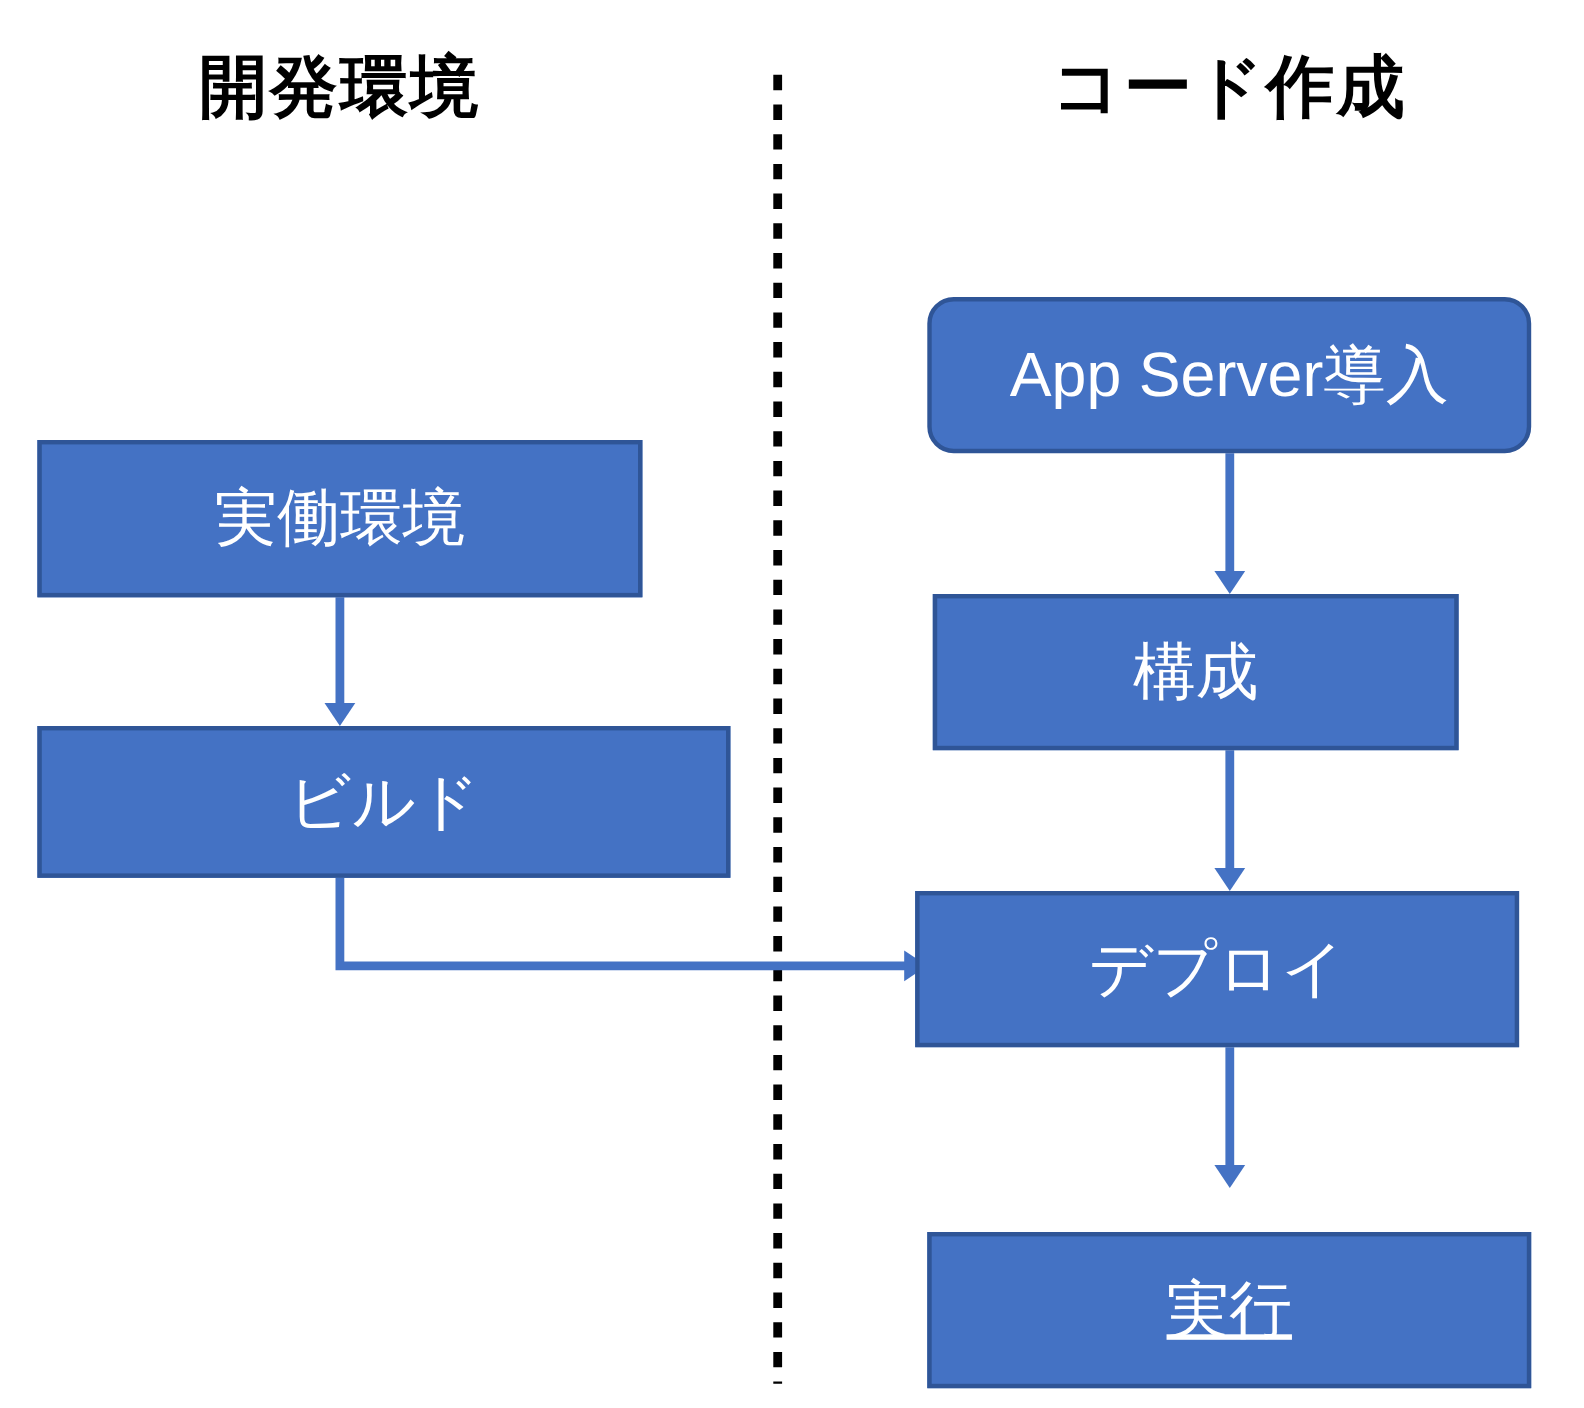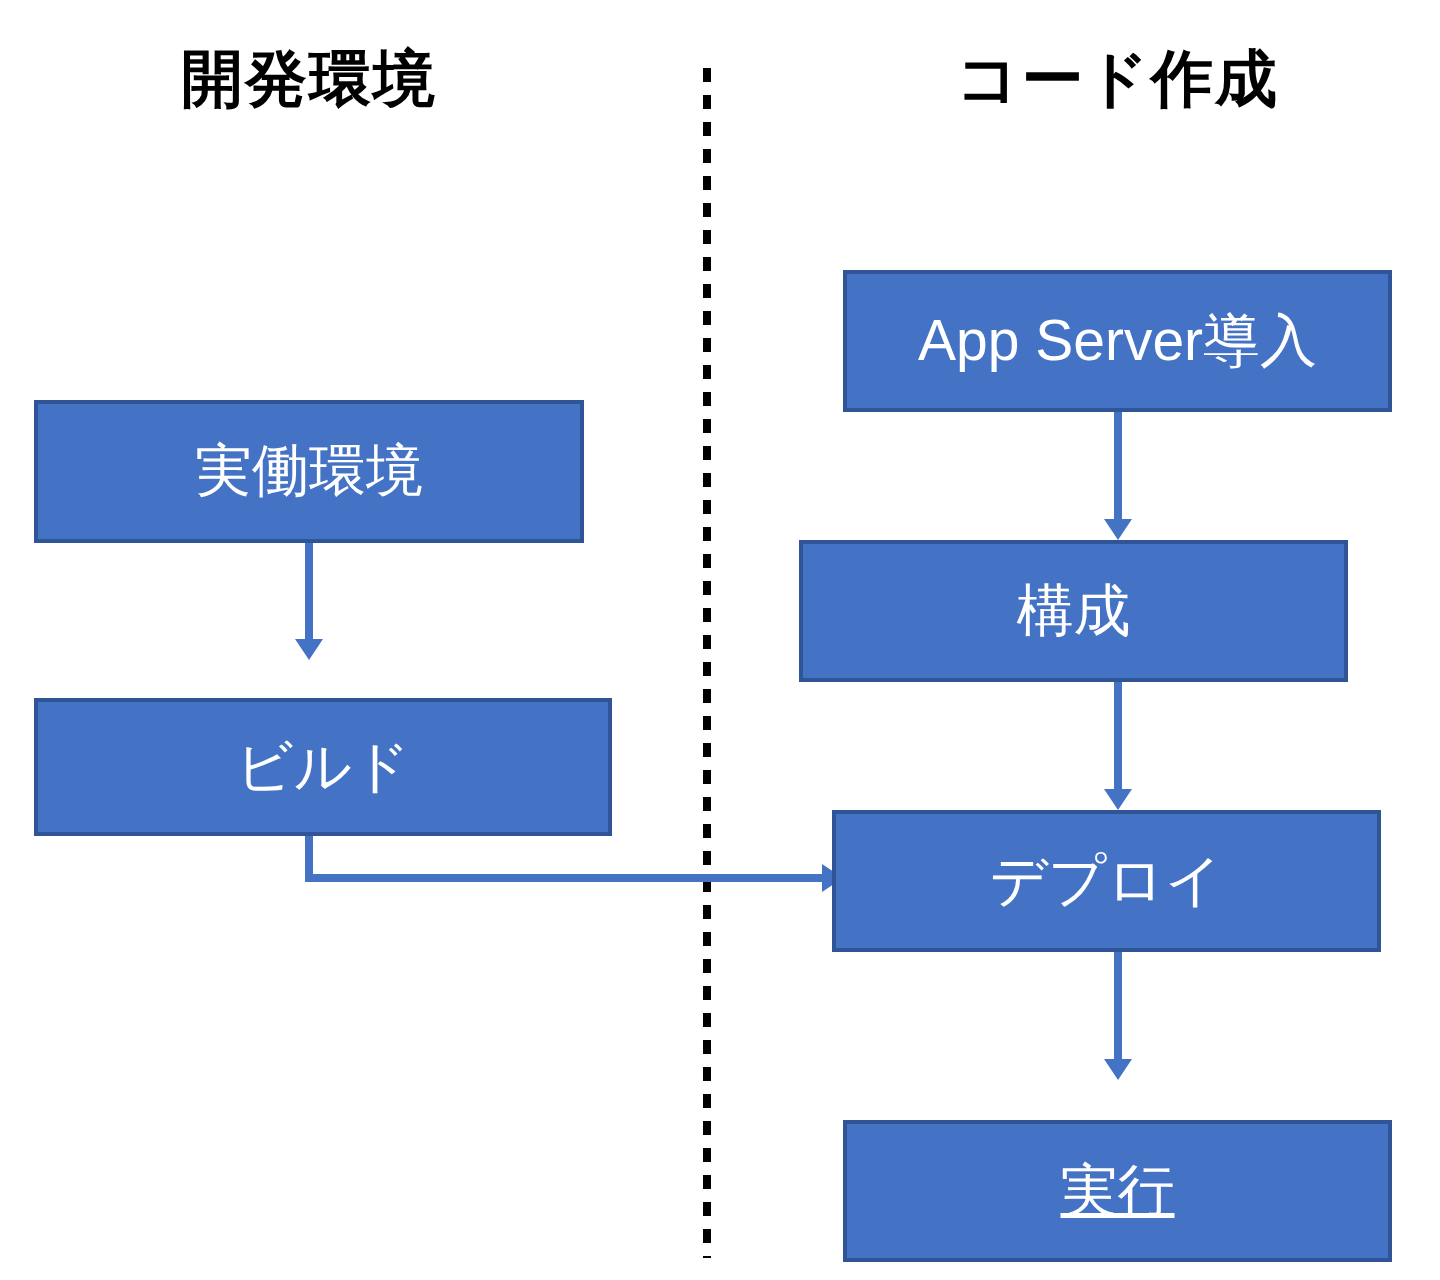--- a/index.html
+++ b/index.html
@@ -58,23 +58,23 @@
     border: 4px solid var(--node-border, #2F5597);
     color: var(--node-text, #FFFFFF);
     display: flex;
     align-items: center;
     justify-content: center;
     font-size: 57px;
     font-weight: 400;
     white-space: nowrap;
   }
   .node.code      { left: 34px;  top: 400px;  width: 550px; height: 143px; }
-  .node.build     { left: 34px;  top: 660px;  width: 578px; height: 138px; margin-top: 38px; }
-  .node.appserver { left: 843px; top: 270px;  width: 549px; height: 142px; }
-  .node.config    { left: 799px; top: 540px;  width: 549px; height: 142px; }
+  .node.build     { left: 34px;  top: 660px;  width: 630px; height: 138px; }
+  .node.appserver { left: 843px; top: 270px;  width: 549px; height: 142px; border-radius: 24px; }
+  .node.config    { left: 848px; top: 540px;  width: 478px; height: 142px; }
   .node.deploy    { left: 832px; top: 810px;  width: 549px; height: 142px; }
   .node.run       { left: 843px; top: 1120px; width: 549px; height: 142px; text-decoration: underline; }
 </style>
 </head>
 <body>
 
 <div class="canvas">
 
   <div class="col-heading dev">開発環境</div>
   <div class="col-heading prod">コード作成</div>

